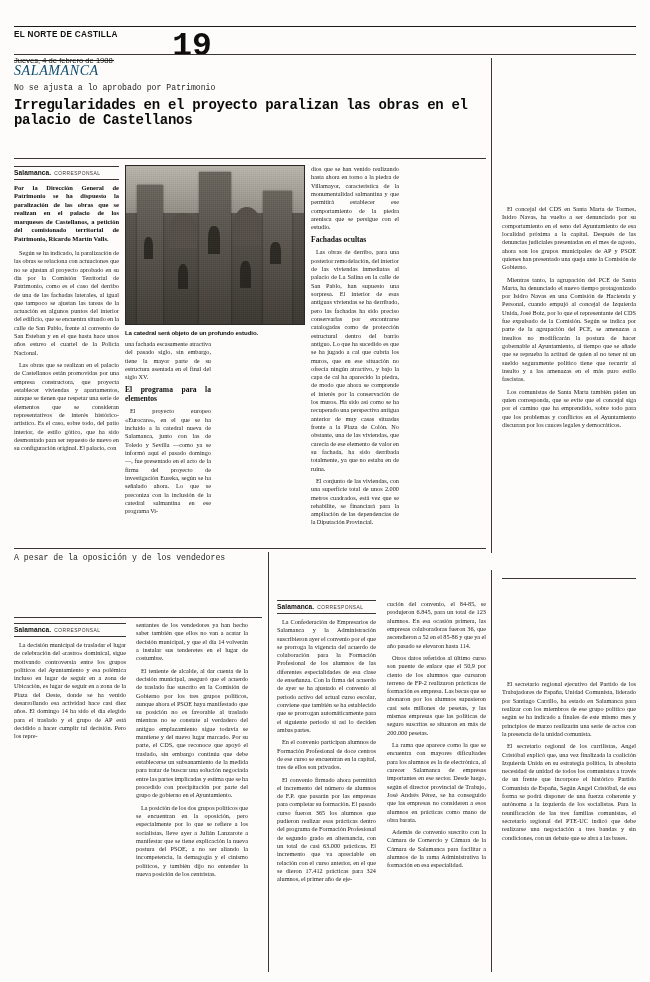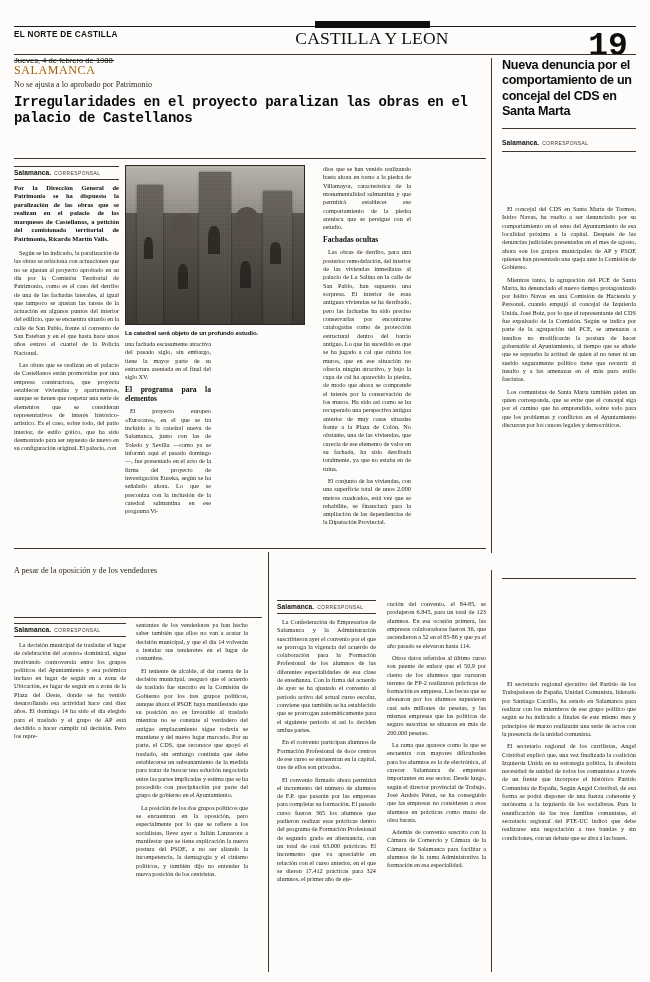--- a/index.html
+++ b/index.html
@@ -80,28 +80,29 @@
     color: #100e0c;
     line-height: 0.95;
     position: relative;
     top: 1px;
   }
 
   
   .kicker-block { position: absolute; }
   .kicker-sec {
     font-family: "Liberation Serif", serif;
-    font-size: 12px;
+    font-size: 14px;
     letter-spacing: 0.6px;
-    color: #a16207;
+    color: #0c4a6e;
     line-height: 1.2;
     padding-top: 2px;
+    font-style: italic;
   }
   .kicker-sub {
-    font-family: Liberation Serif, serif;
+    font-family: Liberation Mono, monospace;
     font-size: 8.2px;
     color: #2a2724;
     line-height: 1.35;
     margin-top: 2px;
   }
   .headline {
     font-family: "Liberation Sans", sans-serif;
     font-weight: bold;
     color: #0d0b0a;
     letter-spacing: -0.3px;
@@ -243,24 +244,20 @@
 </style>
 </head>
 <body>
 
 <div class="page">
 
   <div class="masthead">
     <div class="mh-left">
       <div class="mh-paper">EL NORTE DE CASTILLA</div>
       <div class="mh-date">Jueves, 4 de febrero de 1988</div>
-    </div>
-    <div class="mh-center">
-      <div class="mh-blackbar"></div>
-      <div class="mh-section">CASTILLA Y LEON</div>
     </div>
     <div class="mh-pageno">19</div>
   </div>
 
   <div class="hrule" style="left:14px; top:54px; width:622px;"></div>
 
   <div class="kicker-block" style="left:14px; top:60px; width:472px;">
     <div class="hrule thick" style="position:relative; left:0; top:0; width:100px;"></div>
     <div class="kicker-sec">SALAMANCA</div>
     <div class="kicker-sub">No se ajusta a lo aprobado por Patrimonio</div>
@@ -298,45 +295,39 @@
   <div style="position:absolute; left:125px; top:327px; width:180px;">
     <div class="caption">La catedral será objeto de un profundo estudio.</div>
   </div>
 
   <div class="col" style="left:125px; top:340px; width:86px;">
     <p class="noind">una fachada escasamente atractiva del pasado siglo, sin embargo, tiene la mayor parte de su estructura asentada en el final del siglo XV.</p>
     <p class="subhead">El programa para la elementos</p>
     <p>El proyecto europeo «Eurocare», en el que se ha incluido a la catedral nueva de Salamanca, junto con las de Toledo y Sevilla —como ya se informó aquí el pasado domingo—, fue presentado en el acto de la firma del proyecto de investigación Eureka, según se ha señalado ahora. Lo que se preconiza con la inclusión de la catedral salmantina en ese programa Vi-</p>
   </div>
 
-  <div class="col" style="left:311px; top:165px; width:88px;margin-left:12px;">
+  <div class="col" style="left:311px; top:165px; width:88px;">
     <p class="noind">dios que se han venido realizando hasta ahora en torno a la piedra de Villamayor, característica de la monumentalidad salmantina y que permitirá establecer ese comportamiento de la piedra arenisca que se persigue con el estudio.</p>
     <p class="subhead">Fachadas ocultas</p>
     <p>Las obras de derribo, para una posterior remodelación, del interior de las viviendas inmediatas al palacio de La Salina en la calle de San Pablo, han supuesto una sorpresa. El interior de esas antiguas viviendas se ha derribado, pero las fachadas ha sido preciso conservarlas por encontrarse catalogadas como de protección estructural dentro del barrio antiguo. Lo que ha sucedido es que se ha jugado a cal que cubría los muros, que en ese situación no ofrecía ningún atractivo, y bajo la capa de cal ha aparecido la piedra, de modo que ahora se comprende el interés por la conservación de los muros. Ha sido así como se ha recuperado una perspectiva antigua anterior de muy casas situadas frente a la Plaza de Colón. No obstante, una de las viviendas, que carecía de ese elemento de valor en su fachada, ha sido derribada totalmente, ya que no estaba en de ruina.</p>
     <p>El conjunto de las viviendas, con una superficie total de unos 2.000 metros cuadrados, está vez que se rehabilite, se financiará para la ampliación de las dependencias de la Diputación Provincial.</p>
   </div>
 
   <div class="vrule" style="left:491px; top:58px; height:495px;"></div>
 
-  <div style="position:absolute; left:502px; top:58px; width:134px;">
-    <div class="headline h-side">Nueva denuncia por el comportamiento de un concejal del CDS en Santa Marta</div>
-    <div class="byline" style="margin-top:9px;">
-      <span class="b-city">Salamanca.</span><span class="b-role">CORRESPONSAL</span>
-    </div>
-  </div>
   <div class="col" style="left:502px; top:205px; width:134px;">
     <p>El concejal del CDS en Santa Marta de Tormes, Isidro Navas, ha vuelto a ser denunciado por su comportamiento en el seno del Ayuntamiento de esa localidad próxima a la capital. Después de las denuncias judiciales presentadas en el mes de agosto, ahora son los grupos municipales de AP y PSOE quienes han presentado una queja ante la Comisión de Gobierno.</p>
     <p>Mientras tanto, la agrupación del PCE de Santa Marta, ha denunciado el nuevo tiempo protagonizado por Isidro Navas en una Comisión de Hacienda y Personal, cuando empujó al concejal de Izquierda Unida, José Boiz, por lo que el representante del CDS fue expulsado de la Comisión. Según se indica por parte de la agrupación del PCE, se amenazas a insultos no modificarán la postura de hacer gobernable al Ayuntamiento, al tiempo que se añade que se reprueba la actitud de quien al no tener ni un sueldo seguramente político tiene que recurrir al insulto y a las amenazas en el más puro estilo fascistas.</p>
     <p>Los comunistas de Santa Marta también piden un quien corresponda, que se evite que el concejal siga por el camino que ha emprendido, sobre todo para que los problemas y conflictos en el Ayuntamiento discurran por los cauces legales y democráticos.</p>
   </div>
 
   <div class="hrule" style="left:14px; top:548px; width:472px;"></div>
 
   <div class="kicker-block" style="left:14px; top:552px; width:248px;">
-    <div class="kicker-sub" style="margin-top:13px;">A pesar de la oposición y de los vendedores</div>
+    <div class="kicker-sub" style="margin-top:0;">A pesar de la oposición y de los vendedores</div>
   </div>
   <div class="hrule" style="left:14px; top:617px; width:248px;"></div>
 
   <div class="col" style="left:14px; top:621px; width:112px;">
     <div class="byline" style="margin-top:2px;">
       <span class="b-city">Salamanca.</span><span class="b-role">CORRESPONSAL</span>
     </div>
     <p>La decisión municipal de trasladar el lugar de celebración del «rastro» dominical, sigue motivando controversia entre los grupos políticos del Ayuntamiento y esa polémica incluso en lugar de seguir en a zona de Ubicación, es lugar de seguir en a zona de la Plaza del Oeste, donde se ha venido desarrollando esa actividad hace casi diez años. El domingo 14 ha sido el día elegido para el traslado y el grupo de AP está decidido a hacer cumplir tal decisión. Pero los repre-</p>
   </div>
 

